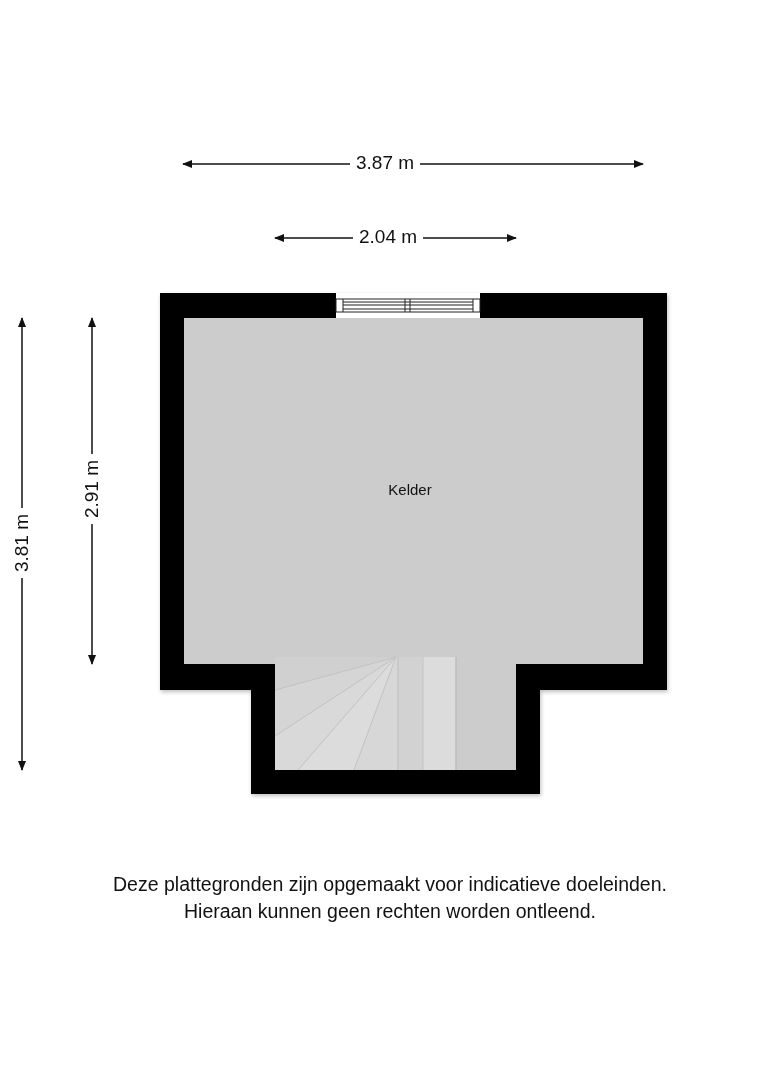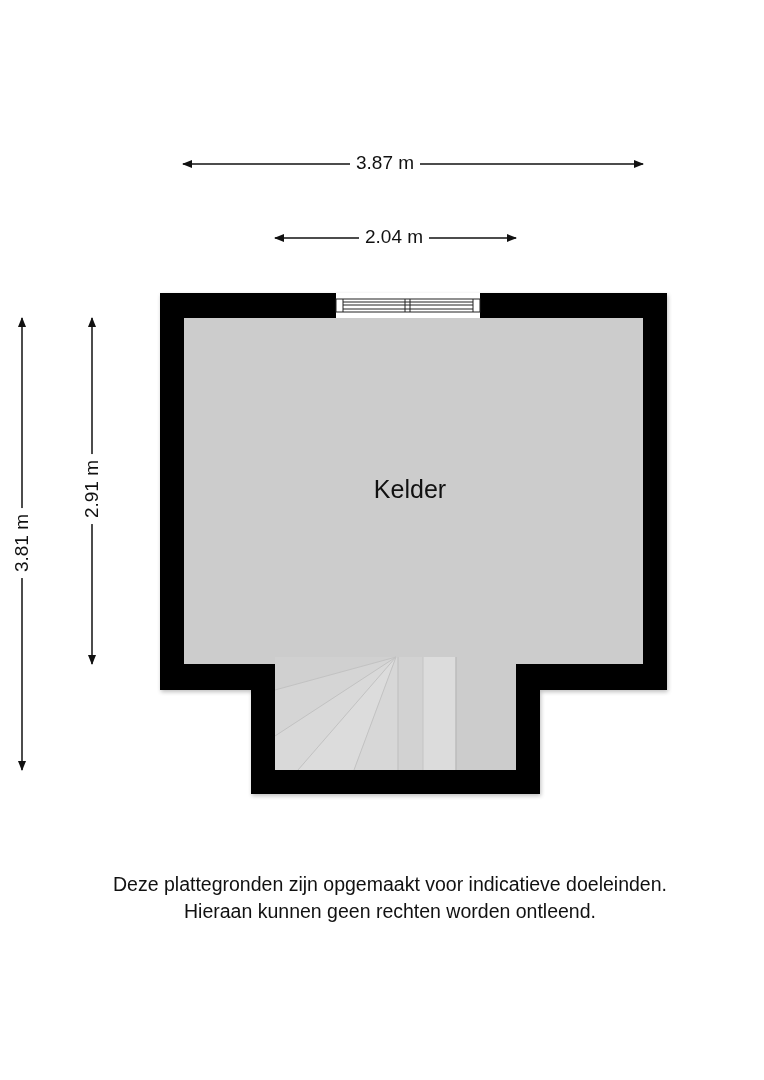--- a/index.html
+++ b/index.html
@@ -1,19 +1,19 @@
 <!DOCTYPE html>
 <html><head>
 <meta charset="utf-8">
 <style>
   html, body { margin:0; padding:0; background:#ffffff; }
   body { width:764px; height:1080px; position:relative; overflow:hidden; font-family:"Liberation Sans", sans-serif; color:#111; }
   .abs { position:absolute; }
   .dimtext { font-size:19px; color:#111; background:#fff; padding:0 6px; white-space:nowrap; }
-  .room-label { font-size:25px; text-align:center; line-height:23px; color:#111; }
+  .room-label { font-size:15px; text-align:center; line-height:23px; color:#111; }
   .disclaimer { font-size:19.5px; text-align:center; line-height:27px; color:#111; width:764px; left:0; }
   svg { position:absolute; left:0; top:0; }
 </style>
 </head>
 <body>
 
 <svg width="764" height="1080" viewBox="0 0 764 1080">
   <defs>
     <marker id="arr" markerWidth="10" markerHeight="8" refX="9" refY="4" orient="auto-start-reverse" markerUnits="userSpaceOnUse">
       <path d="M0,0 L10,4 L0,8 z" fill="#111"></path>
@@ -67,21 +67,21 @@
     <line x1="343" y1="305" x2="473" y2="305" stroke="#222" stroke-width="1"></line>
     <line x1="343" y1="309" x2="473" y2="309" stroke="#222" stroke-width="1"></line>
     <line x1="343" y1="299" x2="343" y2="312" stroke="#222" stroke-width="1"></line>
     <line x1="405" y1="299" x2="405" y2="312" stroke="#222" stroke-width="1"></line>
     <line x1="410" y1="299" x2="410" y2="312" stroke="#222" stroke-width="1"></line>
     <line x1="473" y1="299" x2="473" y2="312" stroke="#222" stroke-width="1"></line>
   </g>
 </svg>
 
 <div class="abs dimtext" style="left:350px; top:152px;">3.87 m</div>
-<div class="abs dimtext" style="left:353px; top:226px;margin-left:6px;">2.04 m</div>
+<div class="abs dimtext" style="left:353px; top:226px;">2.04 m</div>
 <div class="abs dimtext" style="left:-13px; top:532px; transform:rotate(-90deg); transform-origin:center;">3.81 m</div>
 <div class="abs dimtext" style="left:57px; top:478px; transform:rotate(-90deg); transform-origin:center;">2.91 m</div>
 
 <div class="abs room-label" style="left:330px; top:478px; width:160px;">
   <div>Kelder</div>
 </div>
 
 <div class="abs disclaimer" style="top:871px;padding-left:8px;">
   <div>Deze plattegronden zijn opgemaakt voor indicatieve doeleinden.</div>
   <div>Hieraan kunnen geen rechten worden ontleend.</div>

